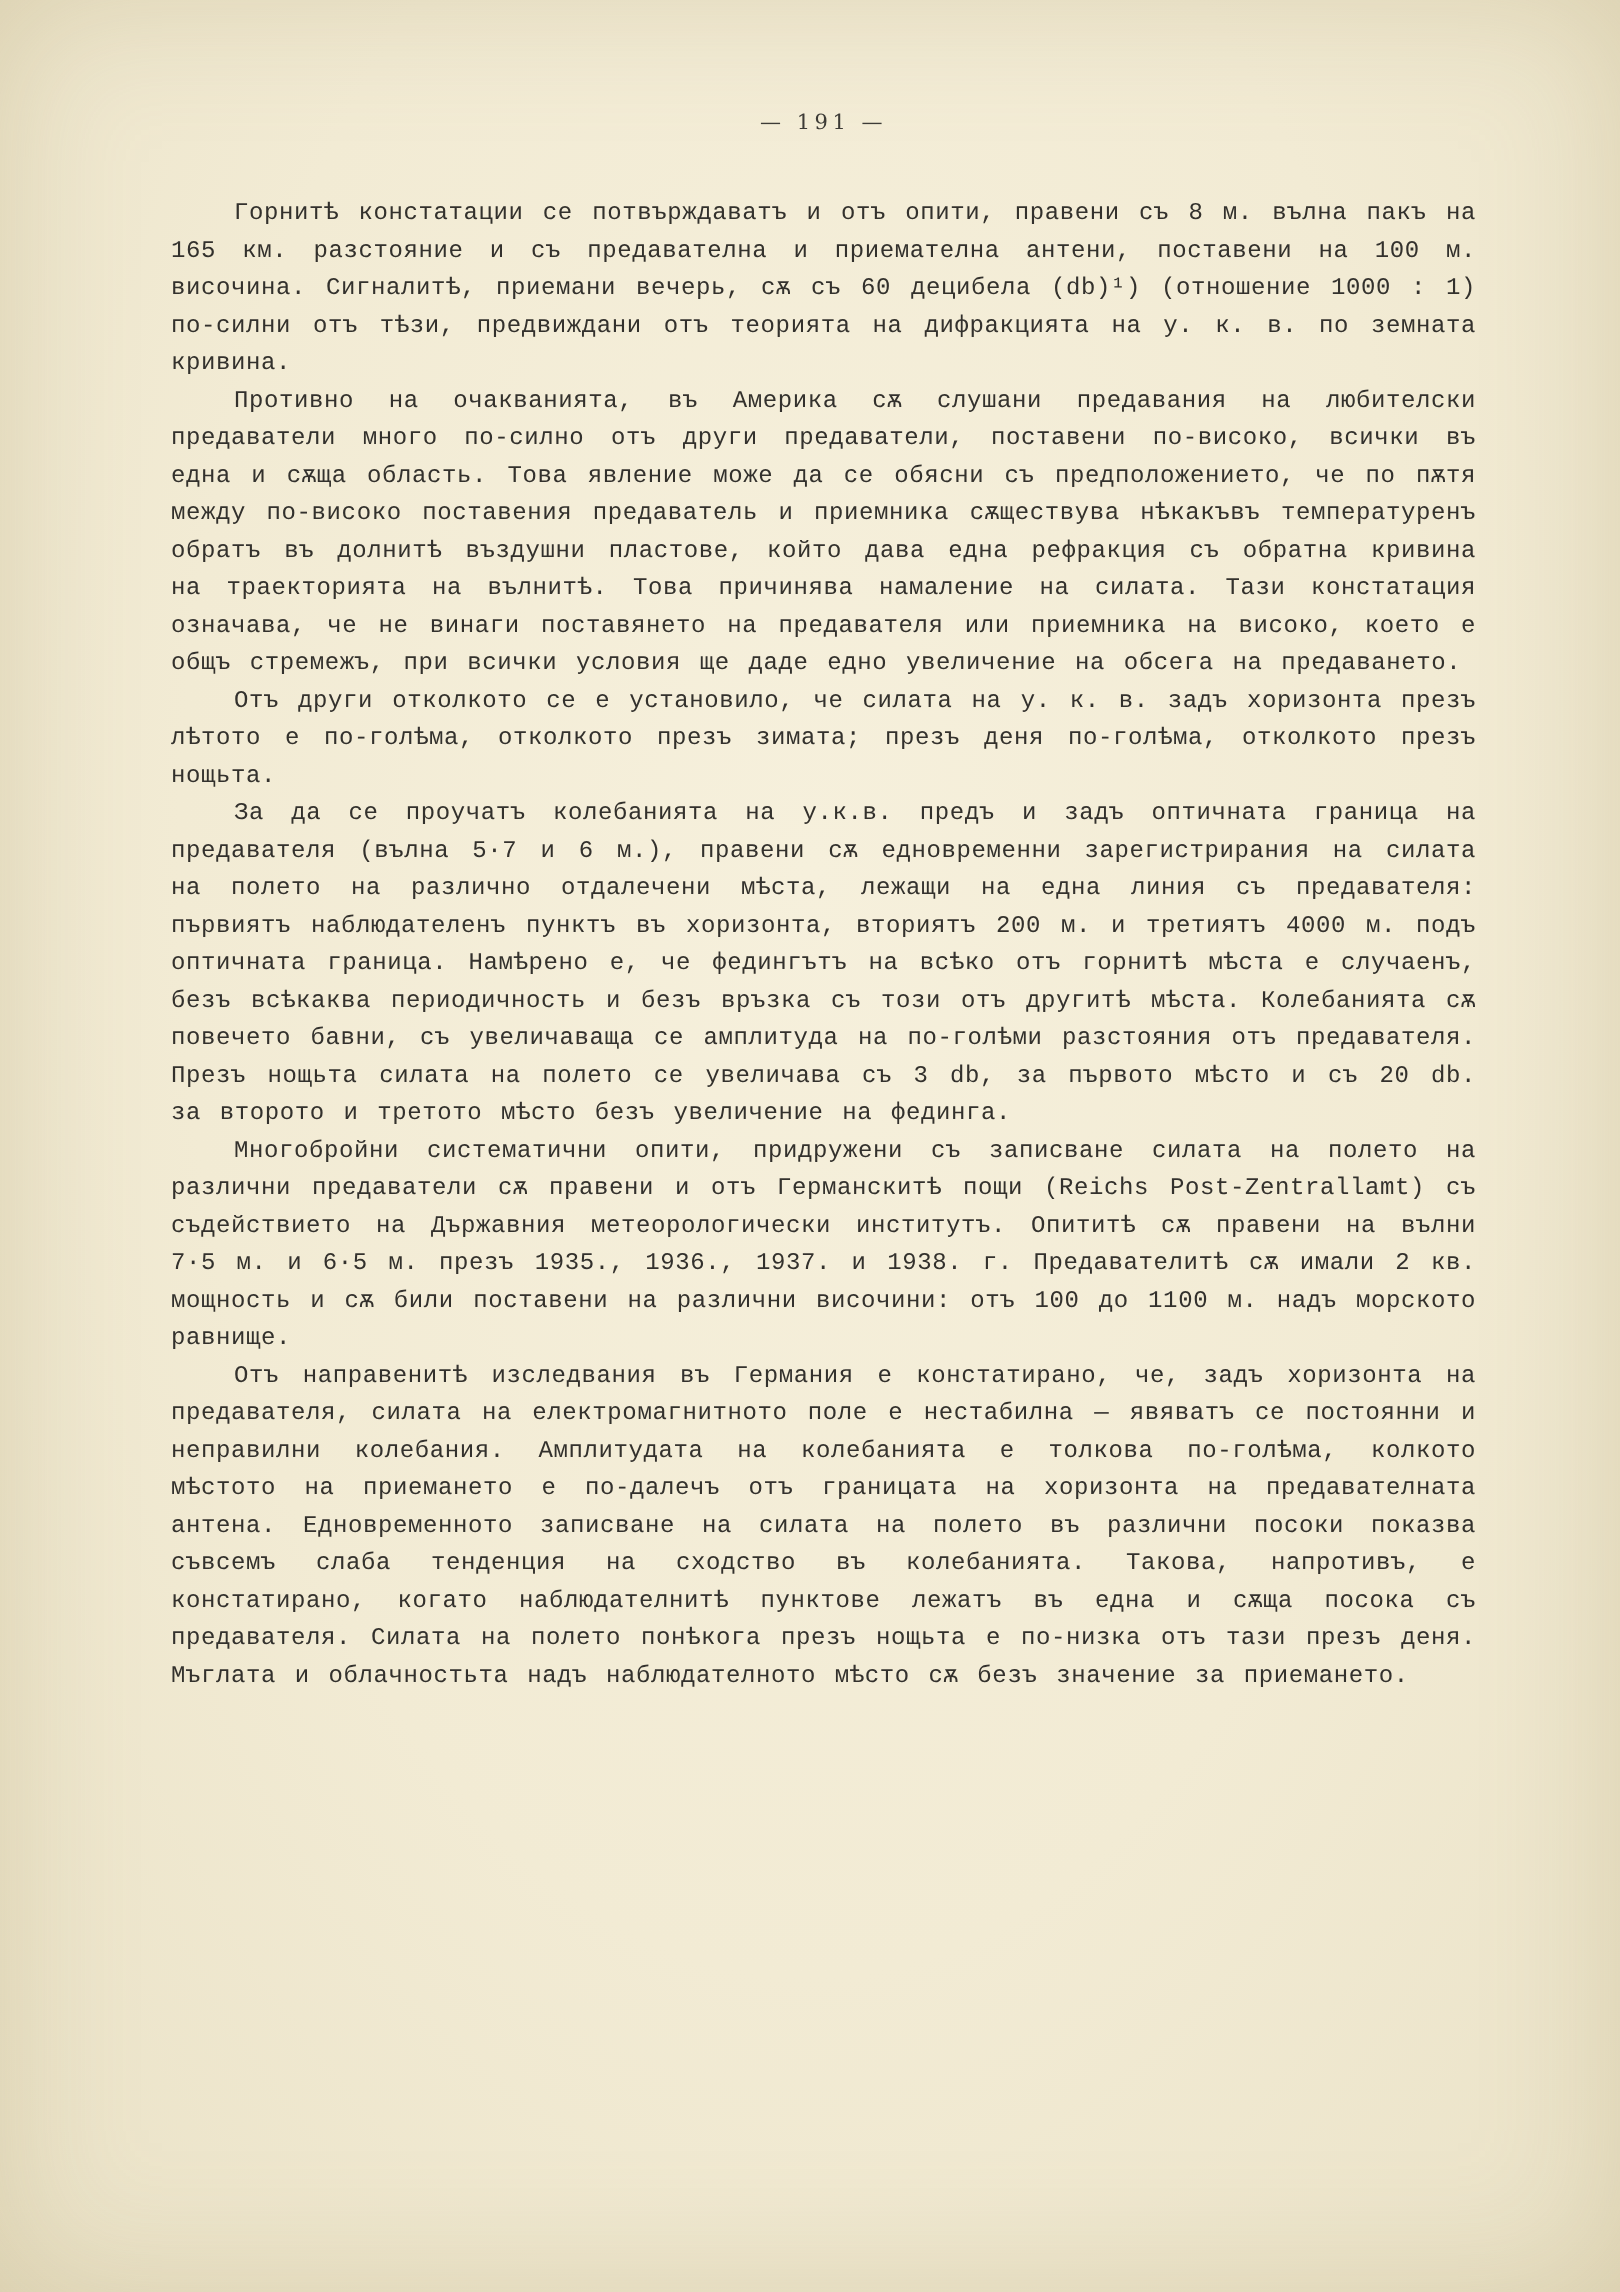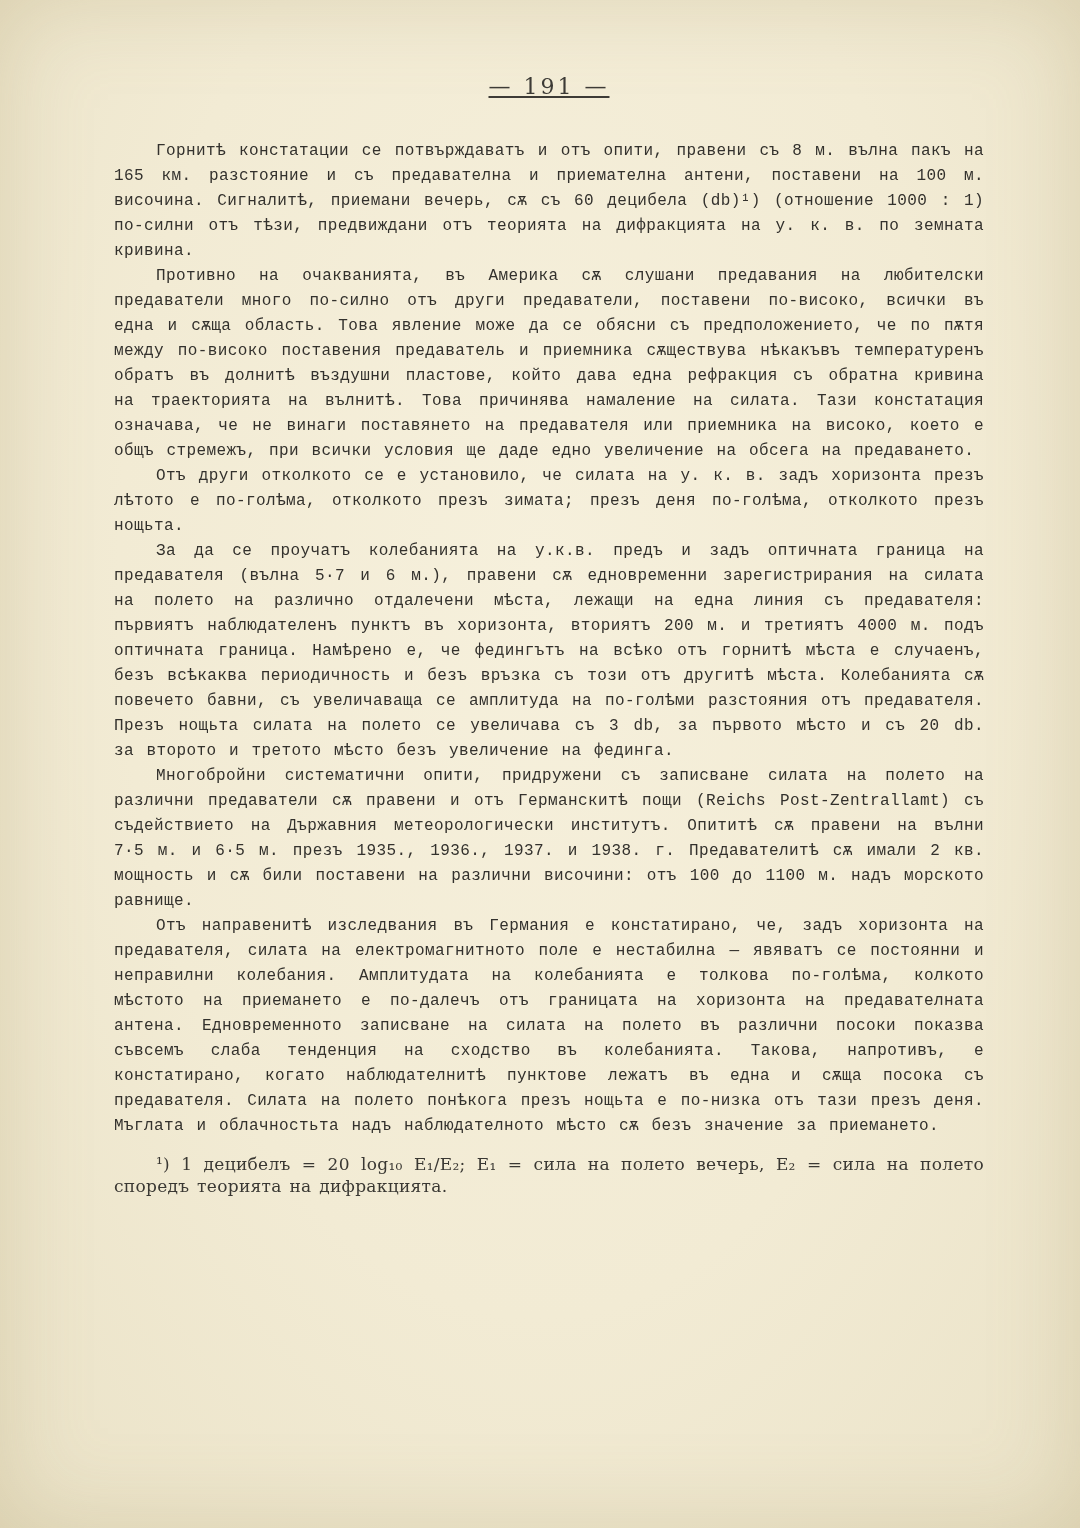--- a/index.html
+++ b/index.html
@@ -16,25 +16,24 @@
     padding: 74px 96px 0 114px;
     background:
       radial-gradient(ellipse at 50% 38%, #f6f0dc 0%, #f2ebd4 55%, #eae2c7 100%);
     box-shadow: inset 0 0 90px rgba(170, 150, 100, 0.28);
     font-family: "DejaVu Serif", "Liberation Serif", serif;
     color: #33312d;
     overflow: hidden;
   }
   .page-number {
     text-align: center;
-    font-size: 22px;
+    font-size: 14px;
     letter-spacing: 3px;
     color: #3d3b36;
     margin-bottom: 40px;
-    text-decoration: underline;
   }
   .body-text {
     font-size: 16px;
     line-height: 25px;
     text-align: justify;
     letter-spacing: 0.4px;
     word-spacing: 2.5px;
     font-family: Liberation Mono, monospace;
   }
   .para {
@@ -63,16 +62,13 @@
 
   <div class="body-text">
     <p class="para">Горнитѣ констатации се потвърждаватъ и отъ опити, правени съ 8 м. вълна пакъ на 165 км. разстояние и съ предавателна и приемателна антени, поставени на 100 м. височина. Сигналитѣ, приемани вечерь, сѫ съ 60 децибела (db)¹) (отношение 1000 : 1) по-силни отъ тѣзи, предвиждани отъ теорията на дифракцията на у. к. в. по земната кривина.</p>
     <p class="para">Противно на очакванията, въ Америка сѫ слушани предавания на любителски предаватели много по-силно отъ други предаватели, поставени по-високо, всички въ една и сѫща область. Това явление може да се обясни съ предположението, че по пѫтя между по-високо поставения предаватель и приемника сѫществува нѣкакъвъ температуренъ обратъ въ долнитѣ въздушни пластове, който дава една рефракция съ обратна кривина на траекторията на вълнитѣ. Това причинява намаление на силата. Тази констатация означава, че не винаги поставянето на предавателя или приемника на високо, което е общъ стремежъ, при всички условия ще даде едно увеличение на обсега на предаването.</p>
     <p class="para">Отъ други отколкото се е установило, че силата на у. к. в. задъ хоризонта презъ лѣтото е по-голѣма, отколкото презъ зимата; презъ деня по-голѣма, отколкото презъ нощьта.</p>
     <p class="para">За да се проучатъ колебанията на у.к.в. предъ и задъ оптичната граница на предавателя (вълна 5·7 и 6 м.), правени сѫ едновременни зарегистрирания на силата на полето на различно отдалечени мѣста, лежащи на една линия съ предавателя: първиятъ наблюдателенъ пунктъ въ хоризонта, вториятъ 200 м. и третиятъ 4000 м. подъ оптичната граница. Намѣрено е, че федингътъ на всѣко отъ горнитѣ мѣста е случаенъ, безъ всѣкаква периодичность и безъ връзка съ този отъ другитѣ мѣста. Колебанията сѫ повечето бавни, съ увеличаваща се амплитуда на по-голѣми разстояния отъ предавателя. Презъ нощьта силата на полето се увеличава съ 3 db, за първото мѣсто и съ 20 db. за второто и третото мѣсто безъ увеличение на фединга.</p>
     <p class="para">Многобройни систематични опити, придружени съ записване силата на полето на различни предаватели сѫ правени и отъ Германскитѣ пощи (Reichs Post-Zentrallamt) съ съдействието на Държавния метеорологически институтъ. Опититѣ сѫ правени на вълни 7·5 м. и 6·5 м. презъ 1935., 1936., 1937. и 1938. г. Предавателитѣ сѫ имали 2 кв. мощность и сѫ били поставени на различни височини: отъ 100 до 1100 м. надъ морското равнище.</p>
     <p class="para">Отъ направенитѣ изследвания въ Германия е констатирано, че, задъ хоризонта на предавателя, силата на електромагнитното поле е нестабилна — явяватъ се постоянни и неправилни колебания. Амплитудата на колебанията е толкова по-голѣма, колкото мѣстото на приемането е по-далечъ отъ границата на хоризонта на предавателната антена. Едновременното записване на силата на полето въ различни посоки показва съвсемъ слаба тенденция на сходство въ колебанията. Такова, напротивъ, е констатирано, когато наблюдателнитѣ пунктове лежатъ въ една и сѫща посока съ предавателя. Силата на полето понѣкога презъ нощьта е по-низка отъ тази презъ деня. Мъглата и облачностьта надъ наблюдателното мѣсто сѫ безъ значение за приемането.</p>
   </div>
 
-  <div class="footnote">
-    <p>¹) 1 децибелъ = 20 log₁₀ E₁/E₂; E₁ = сила на полето вечерь, E₂ = сила на полето споредъ теорията на дифракцията.</p>
-  </div>
 </div>
 
 </body></html>

